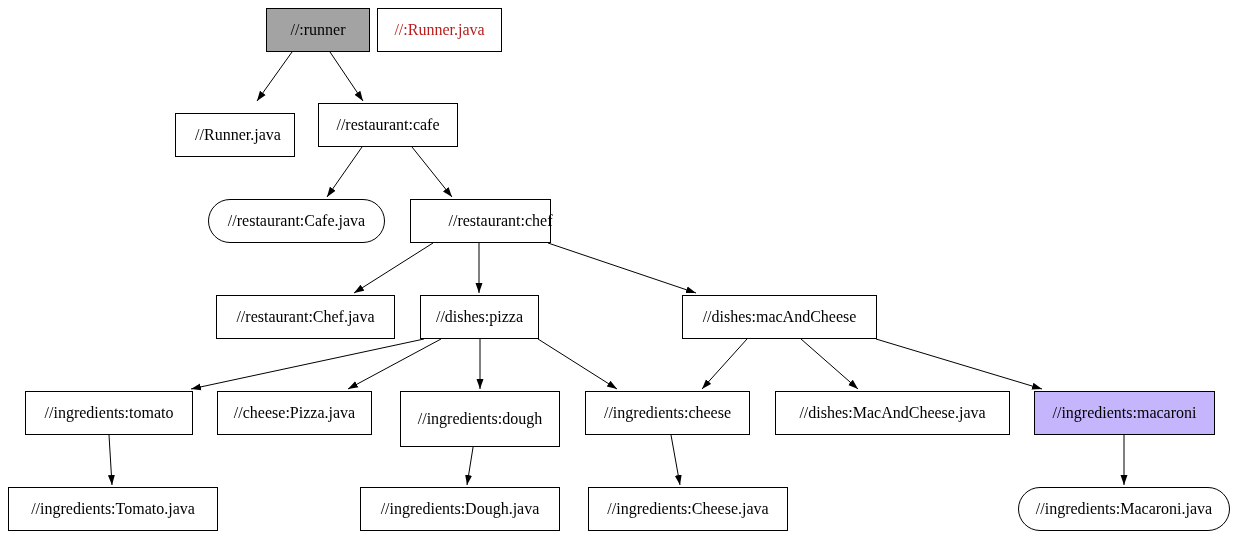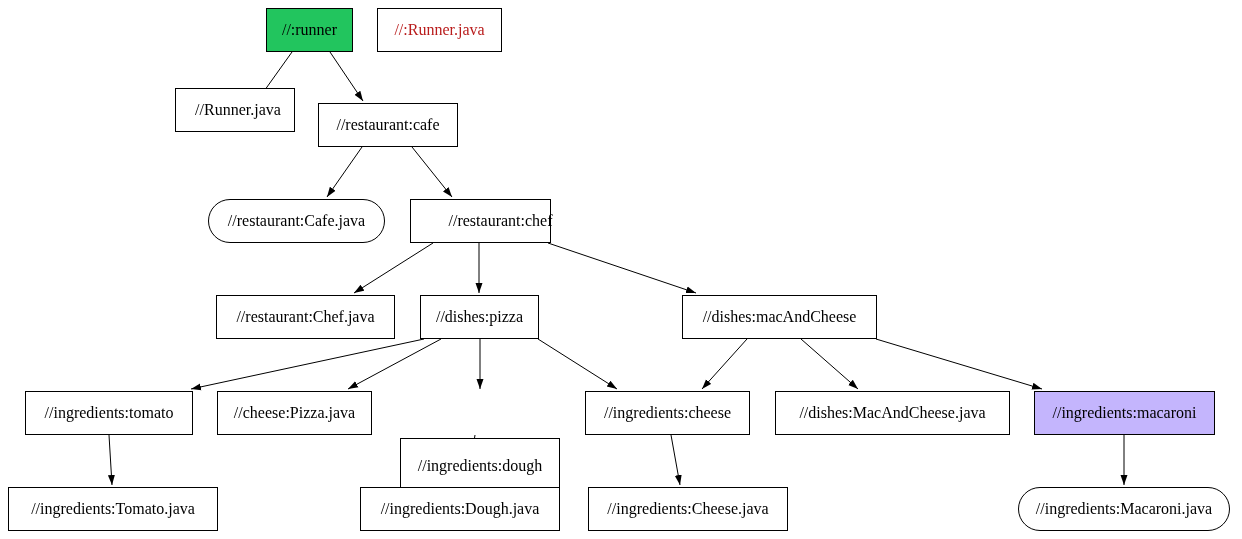--- a/index.html
+++ b/index.html
@@ -61,32 +61,32 @@
         <line x1="747" y1="339" x2="702" y2="389" stroke="#000000" stroke-width="1" marker-end="url(#arrowhead)"></line>
         <line x1="801" y1="339" x2="858" y2="389" stroke="#000000" stroke-width="1" marker-end="url(#arrowhead)"></line>
         <line x1="876" y1="339" x2="1042" y2="389" stroke="#000000" stroke-width="1" marker-end="url(#arrowhead)"></line>
         <line x1="109" y1="435" x2="112" y2="485" stroke="#000000" stroke-width="1" marker-end="url(#arrowhead)"></line>
         <line x1="475" y1="435" x2="467" y2="485" stroke="#000000" stroke-width="1" marker-end="url(#arrowhead)"></line>
         <line x1="671" y1="435" x2="680" y2="485" stroke="#000000" stroke-width="1" marker-end="url(#arrowhead)"></line>
         <line x1="1124" y1="435" x2="1124" y2="485" stroke="#000000" stroke-width="1" marker-end="url(#arrowhead)"></line>
       </g>
   </svg>
   <div id="node-layer">
-      <div class="node" style="left: 266px; top: 8px; width: 87px; height: 44px; border-color: rgb(0, 0, 0); background: #22c55e; color: rgb(0, 0, 0);">//:runner</div>
+      <div class="node" style="left: 266px; top: 8px; width: 104px; height: 44px; border-color: rgb(0, 0, 0); background: #a3a3a3; color: rgb(0, 0, 0);">//:runner</div>
       <div class="node" style="left: 377px; top: 8px; width: 125px; height: 44px; border-color: rgb(0, 0, 0); background: rgb(255, 255, 255); color: #b91c1c;">//:Runner.java</div>
-      <div class="node" style="left: 175px; top: 88px; width: 120px; height: 44px; border-color: rgb(0, 0, 0); background: rgb(255, 255, 255); color: rgb(0, 0, 0); padding-left: 6px;">//Runner.java</div>
+      <div class="node" style="left: 175px; top: 113px; width: 120px; height: 44px; border-color: rgb(0, 0, 0); background: rgb(255, 255, 255); color: rgb(0, 0, 0); padding-left: 6px;">//Runner.java</div>
       <div class="node" style="left: 318px; top: 103px; width: 140px; height: 44px; border-color: rgb(0, 0, 0); background: rgb(255, 255, 255); color: rgb(0, 0, 0);">//restaurant:cafe</div>
       <div class="node" style="left: 208px; top: 199px; width: 177px; height: 44px; border-color: rgb(0, 0, 0); background: rgb(255, 255, 255); color: rgb(0, 0, 0); border-radius: 22px;">//restaurant:Cafe.java</div>
       <div class="node" style="left: 410px; top: 199px; width: 141px; height: 44px; border-color: rgb(0, 0, 0); background: rgb(255, 255, 255); color: rgb(0, 0, 0); padding-left: 40px;">//restaurant:chef</div>
       <div class="node" style="left: 216px; top: 295px; width: 179px; height: 44px; border-color: rgb(0, 0, 0); background: rgb(255, 255, 255); color: rgb(0, 0, 0);">//restaurant:Chef.java</div>
       <div class="node" style="left: 420px; top: 295px; width: 119px; height: 44px; border-color: rgb(0, 0, 0); background: rgb(255, 255, 255); color: rgb(0, 0, 0);">//dishes:pizza</div>
       <div class="node" style="left: 682px; top: 295px; width: 195px; height: 44px; border-color: rgb(0, 0, 0); background: rgb(255, 255, 255); color: rgb(0, 0, 0);">//dishes:macAndCheese</div>
       <div class="node" style="left: 25px; top: 391px; width: 168px; height: 44px; border-color: rgb(0, 0, 0); background: rgb(255, 255, 255); color: rgb(0, 0, 0);">//ingredients:tomato</div>
       <div class="node" style="left: 217px; top: 391px; width: 155px; height: 44px; border-color: rgb(0, 0, 0); background: rgb(255, 255, 255); color: rgb(0, 0, 0);">//cheese:Pizza.java</div>
-      <div class="node" style="left: 400px; top: 391px; width: 160px; height: 56px; border-color: rgb(0, 0, 0); background: rgb(255, 255, 255); color: rgb(0, 0, 0); margin-top: 47px;">//ingredients:dough</div>
+      <div class="node" style="left: 400px; top: 391px; width: 160px; height: 56px; border-color: rgb(0, 0, 0); background: rgb(255, 255, 255); color: rgb(0, 0, 0);">//ingredients:dough</div>
       <div class="node" style="left: 585px; top: 391px; width: 165px; height: 44px; border-color: rgb(0, 0, 0); background: rgb(255, 255, 255); color: rgb(0, 0, 0);">//ingredients:cheese</div>
       <div class="node" style="left: 775px; top: 391px; width: 235px; height: 44px; border-color: rgb(0, 0, 0); background: rgb(255, 255, 255); color: rgb(0, 0, 0);">//dishes:MacAndCheese.java</div>
       <div class="node" style="left: 1034px; top: 391px; width: 181px; height: 44px; border-color: rgb(0, 0, 0); background: #c4b5fd; color: rgb(0, 0, 0);">//ingredients:macaroni</div>
       <div class="node" style="left: 8px; top: 487px; width: 210px; height: 44px; border-color: rgb(0, 0, 0); background: rgb(255, 255, 255); color: rgb(0, 0, 0);">//ingredients:Tomato.java</div>
       <div class="node" style="left: 360px; top: 487px; width: 200px; height: 44px; border-color: rgb(0, 0, 0); background: rgb(255, 255, 255); color: rgb(0, 0, 0);">//ingredients:Dough.java</div>
       <div class="node" style="left: 588px; top: 487px; width: 200px; height: 44px; border-color: rgb(0, 0, 0); background: rgb(255, 255, 255); color: rgb(0, 0, 0);">//ingredients:Cheese.java</div>
       <div class="node" style="left: 1018px; top: 487px; width: 212px; height: 44px; border-color: rgb(0, 0, 0); background: rgb(255, 255, 255); color: rgb(0, 0, 0); border-radius: 22px;">//ingredients:Macaroni.java</div>
     </div>
 </div>
 

